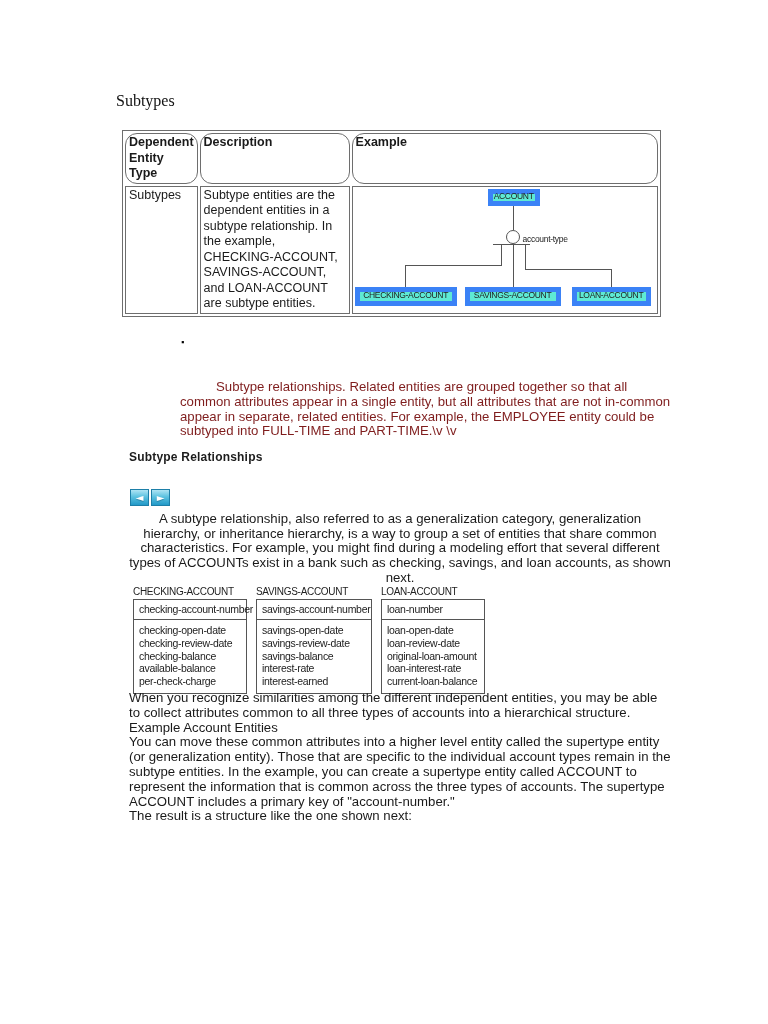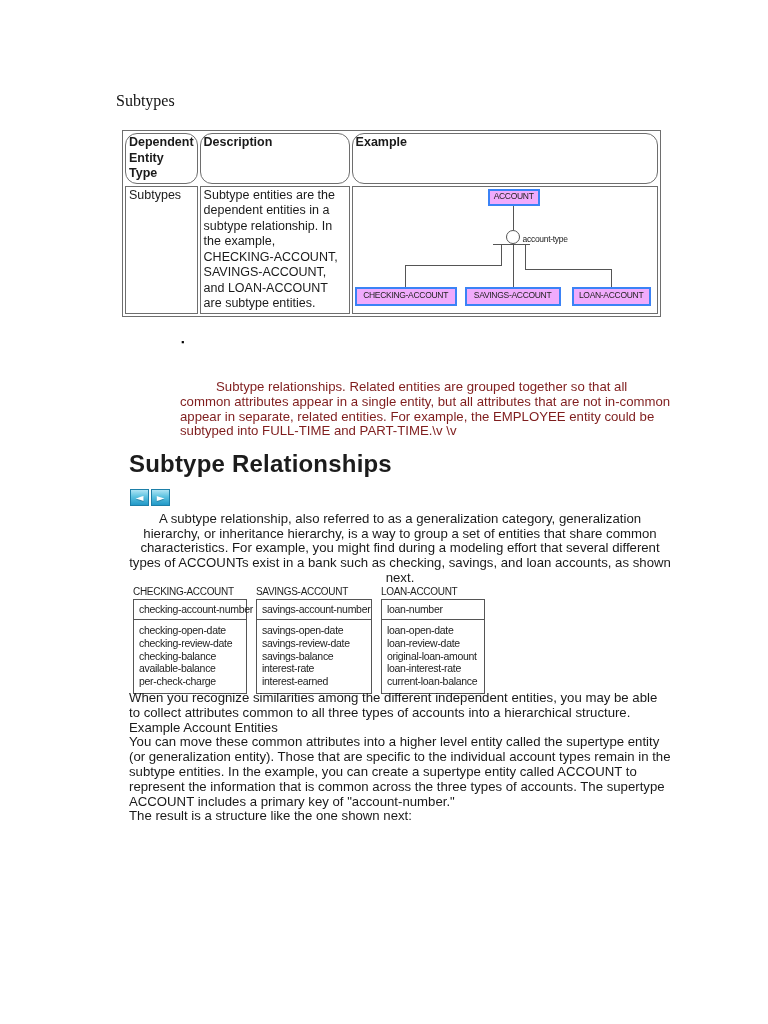--- a/index.html
+++ b/index.html
@@ -25,41 +25,41 @@
     border: 1px solid #6e6e6e; vertical-align: top;
     font-size: 12.5px; line-height: 15.5px; padding: 1px 3px;
   }
   .doc-table td.hdr { font-weight: bold; height: 32px; border-radius: 12px; }
   .col-type { width: 70px; }
   .col-desc { width: 150px; }
   .col-example { width: 306px; }
   td.diagram-cell { padding: 0; position: relative; height: 124px; }
   .dline { position: absolute; background: #555; }
   .ebox {
-    position: absolute; border: 2px solid #3b82f6; background: #f0abfc;
+    position: absolute; border: 5px solid #3b82f6; background: #5eead4;
     display: flex; align-items: center; justify-content: center;
     font-size: 8.5px; letter-spacing: -0.3px; color: #222; white-space: nowrap;
   }
   .dcircle {
     position: absolute; width: 14px; height: 14px; border: 1px solid #555;
     border-radius: 50%; background: #fff;
   }
   .dlabel {
     position: absolute; font-size: 8.5px; letter-spacing: -0.3px; color: #222; white-space: nowrap;
   }
 
   
   .bullet-block { position: absolute; left: 180px; top: 336px; width: 496px; }
   .bullet-marker { position: absolute; left: 1px; top: 1px; font-size: 9px; color: #000; }
   .bullet-text { font-size: 13.2px; line-height: 14.8px; text-indent: 36px; color: #7f1d1d; margin-top: 44px; }
 
   
   .section-heading {
     position: absolute; left: 129px; top: 450px;
-    font-size: 24px; font-weight: 600; color: #1c1c1c; letter-spacing: 0.2px;
+    font-size: 12px; font-weight: 600; color: #1c1c1c; letter-spacing: 0.2px;
   }
   .nav-buttons { position: absolute; left: 130px; top: 489px; display: flex; gap: 2px; }
   .nav-btn {
     width: 19px; height: 17px; border: 1px solid #1d7fa8;
     background: linear-gradient(#aee4f4 0%, #5cc2e0 45%, #2299c8 100%);
     display: flex; align-items: center; justify-content: center;
     cursor: pointer; padding: 0;
   }
   .nav-btn span {
     font-family: "DejaVu Sans", sans-serif; font-size: 10px; color: #ffffff; line-height: 1;

